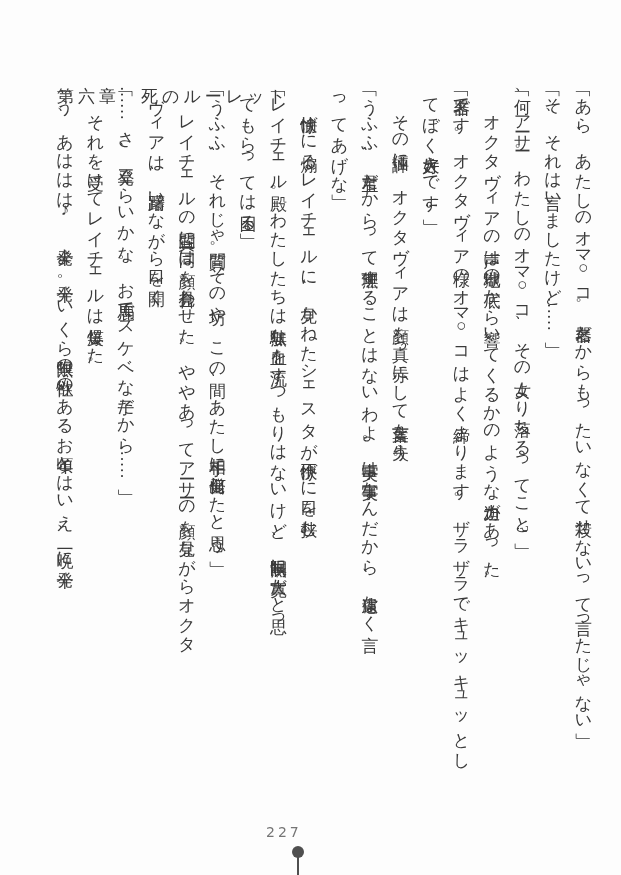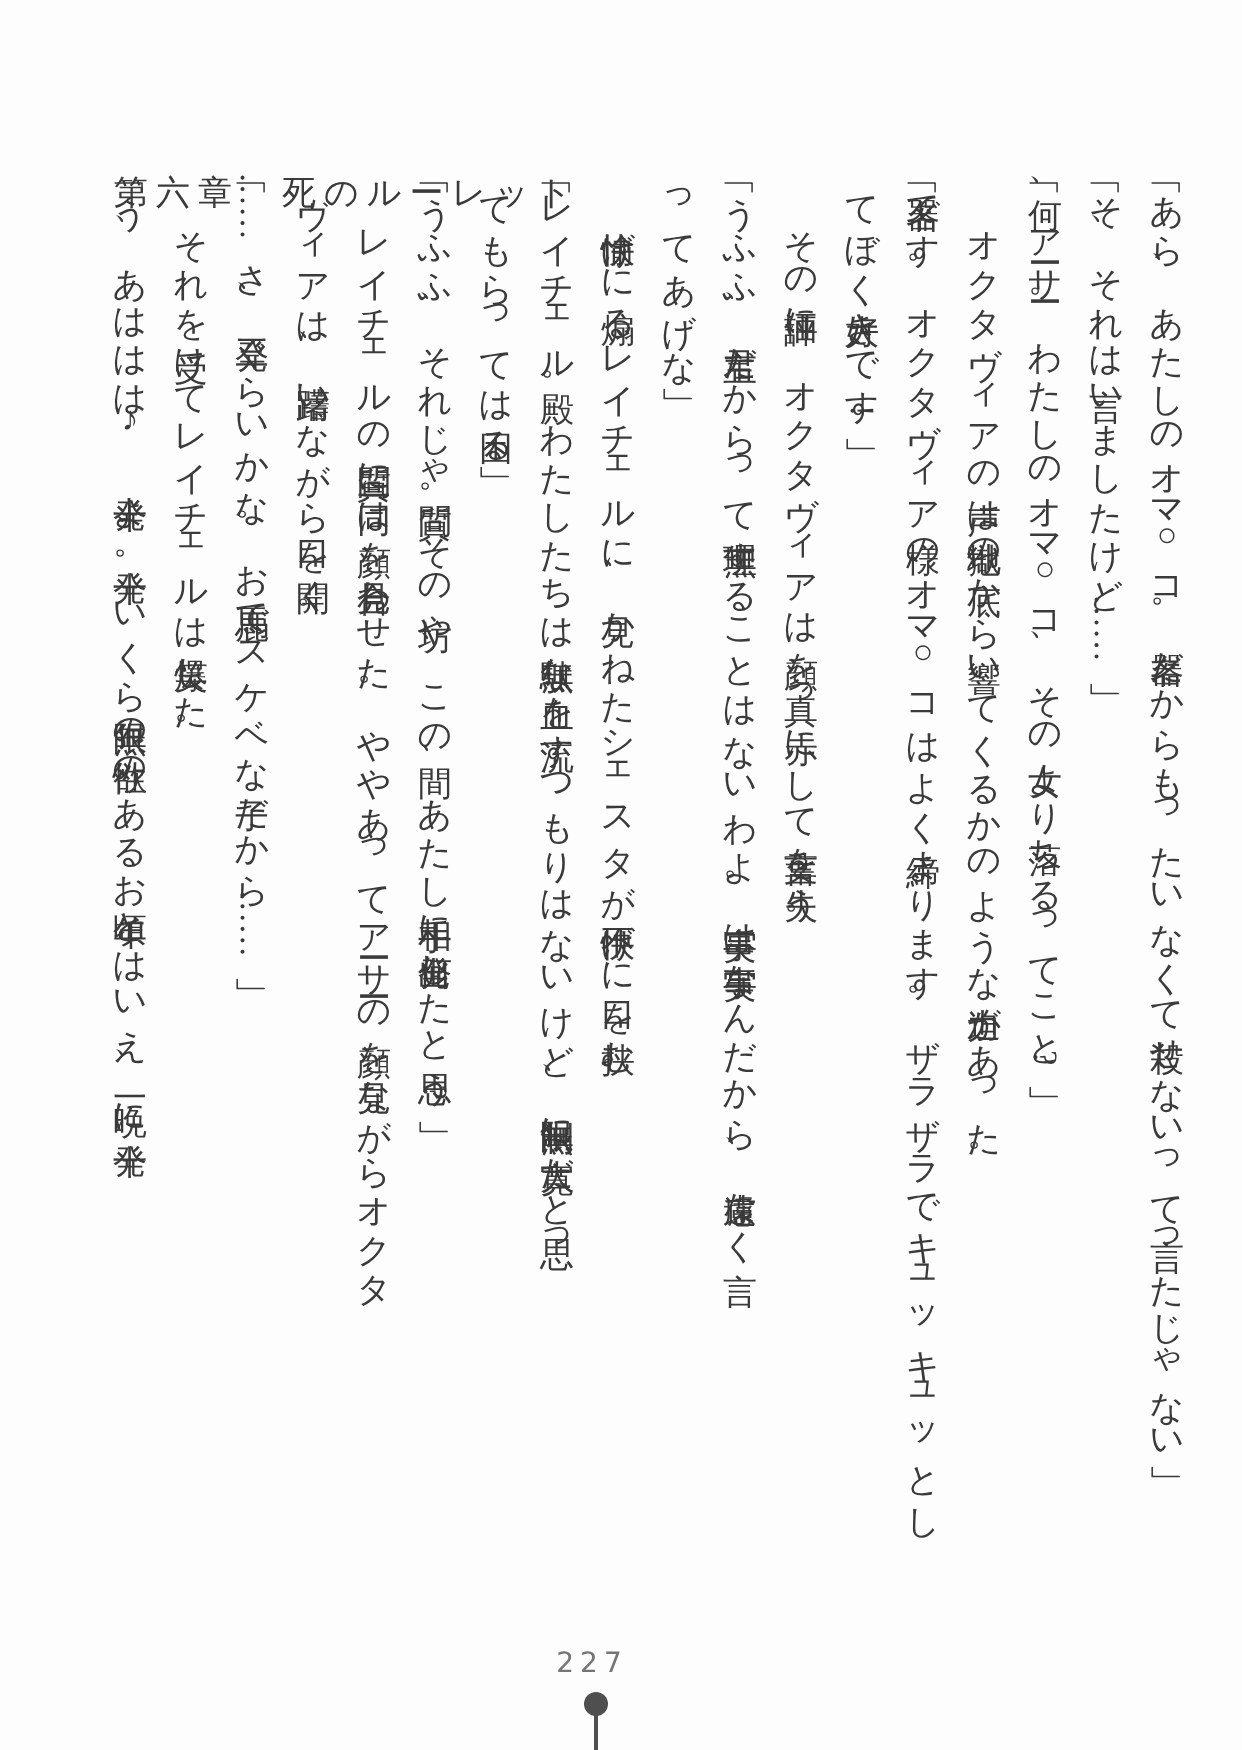--- a/index.html
+++ b/index.html
@@ -50,21 +50,20 @@
   }
   .tline {
     white-space: pre;
     margin: 0;
   }
   .page-number {
     position: absolute;
     top: 824px;
     left: 266px;
     width: 60px;
-    text-align: center;
     font-family: "DejaVu Sans", "Liberation Sans", sans-serif;
     font-size: 14px;
     letter-spacing: 3px;
     color: var(--page-number);
   }
   .pin-marker {
     position: absolute;
     top: 846px;
     left: 291px;
     width: 14px;

